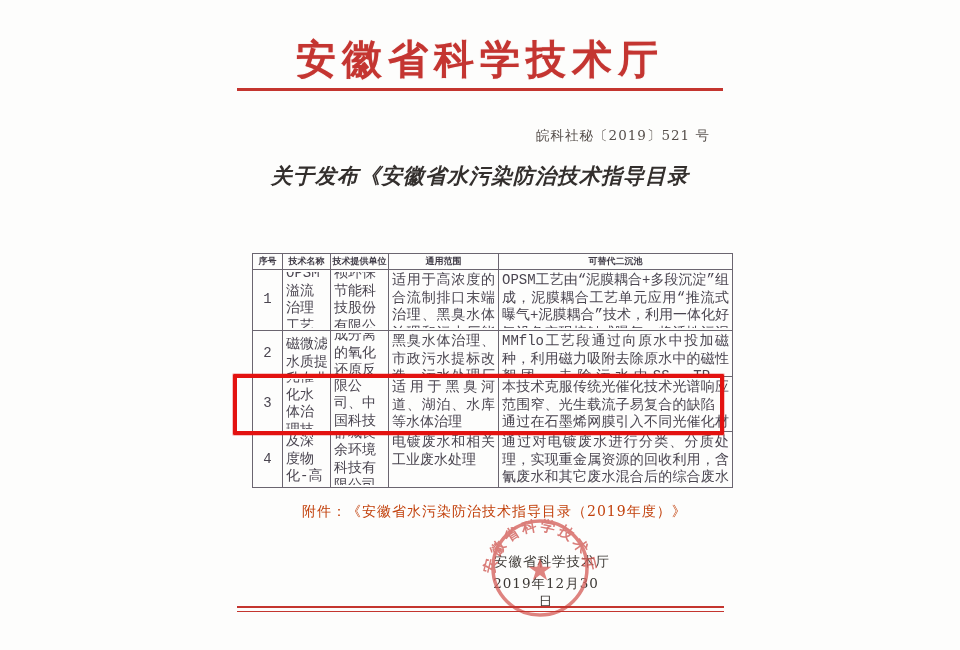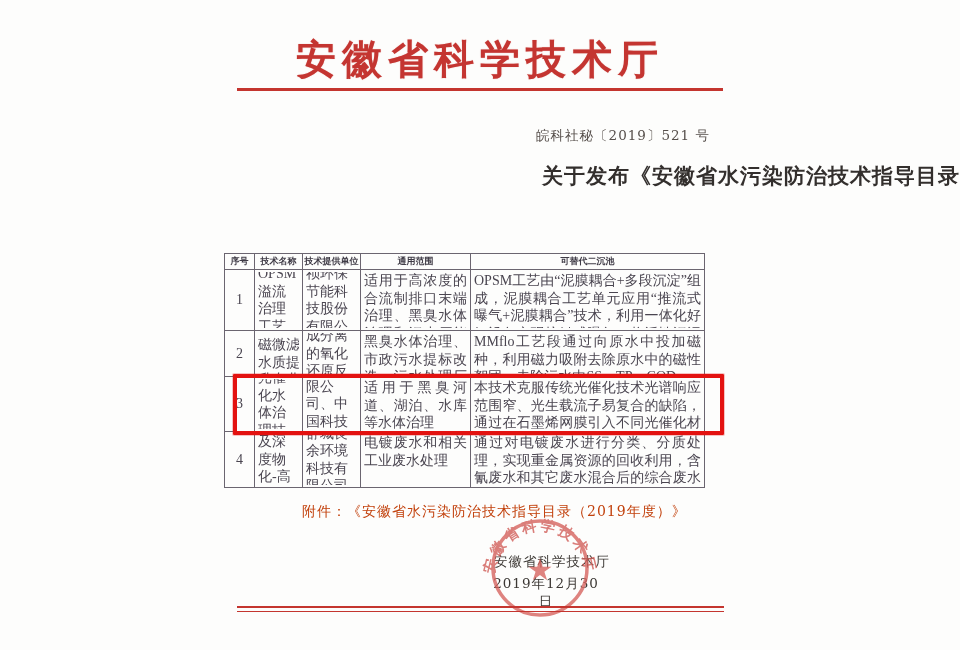--- a/index.html
+++ b/index.html
@@ -18,29 +18,29 @@
     text-shadow:0 0 1px rgba(196,53,49,.45);
   }
   .red-rule{
     position:absolute;left:237px;top:88px;width:486px;height:3px;background:#c4352f;
   }
   .doc-number{
     position:absolute;left:430px;top:127px;width:280px;text-align:right;
     font-size:13.5px;color:#564f4b;letter-spacing:1px;
   }
   .doc-title{
-    position:absolute;left:0;top:160px;width:960px;text-align:right;
-    font-weight:bold;color:#332f2d;font-size:21px;line-height:31px;letter-spacing:1px;
+    position:absolute;left:0;top:160px;width:960px;text-align:center;
+    font-weight:bold;color:#332f2d;font-size:21px;line-height:31px;letter-spacing:1px;font-style:italic;
   }
 
   
   table.tech-table{
-    position:absolute;left:224px;top:253px;width:480px;
+    position:absolute;left:252px;top:253px;width:480px;
     border-collapse:collapse;table-layout:fixed;
-    font-family:Liberation Serif, serif;
+    font-family:Liberation Mono, monospace;
     color:#4a4550;
   }
   .tech-table th,.tech-table td{
     border:1px solid #6b6570;padding:2px 3px;vertical-align:top;
     overflow:hidden;
   }
   .tech-table th{
     font-size:9px;font-weight:bold;text-align:center;height:12px;padding:1px;
     color:#3f3b46;
   }

